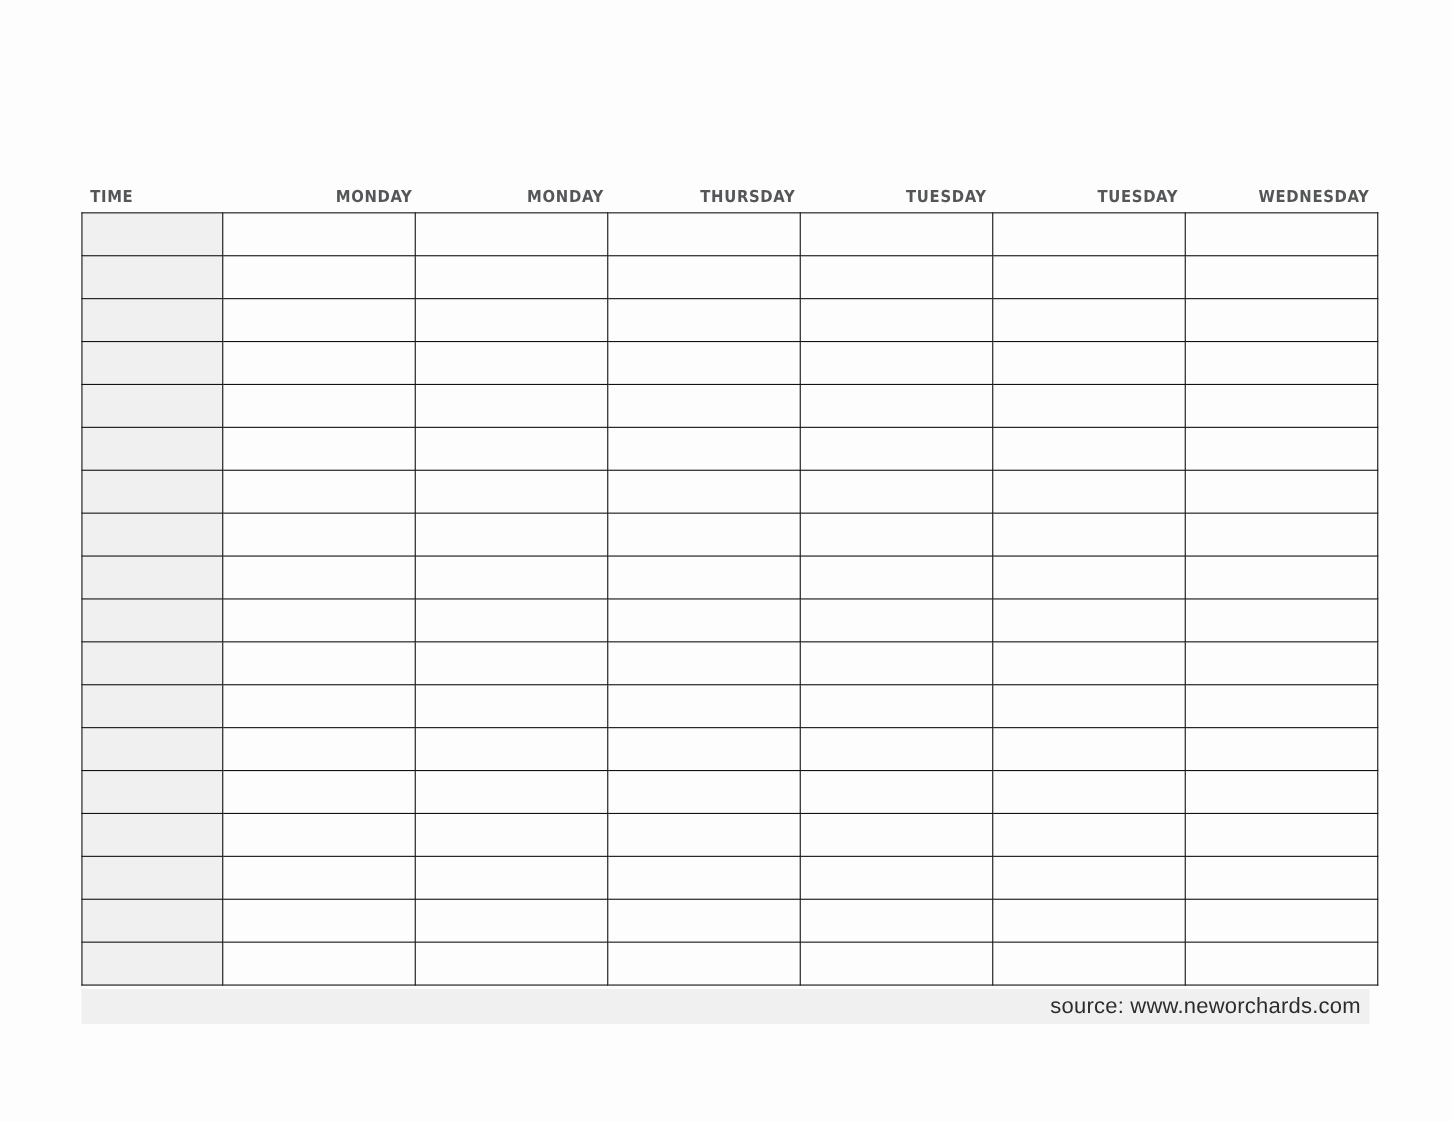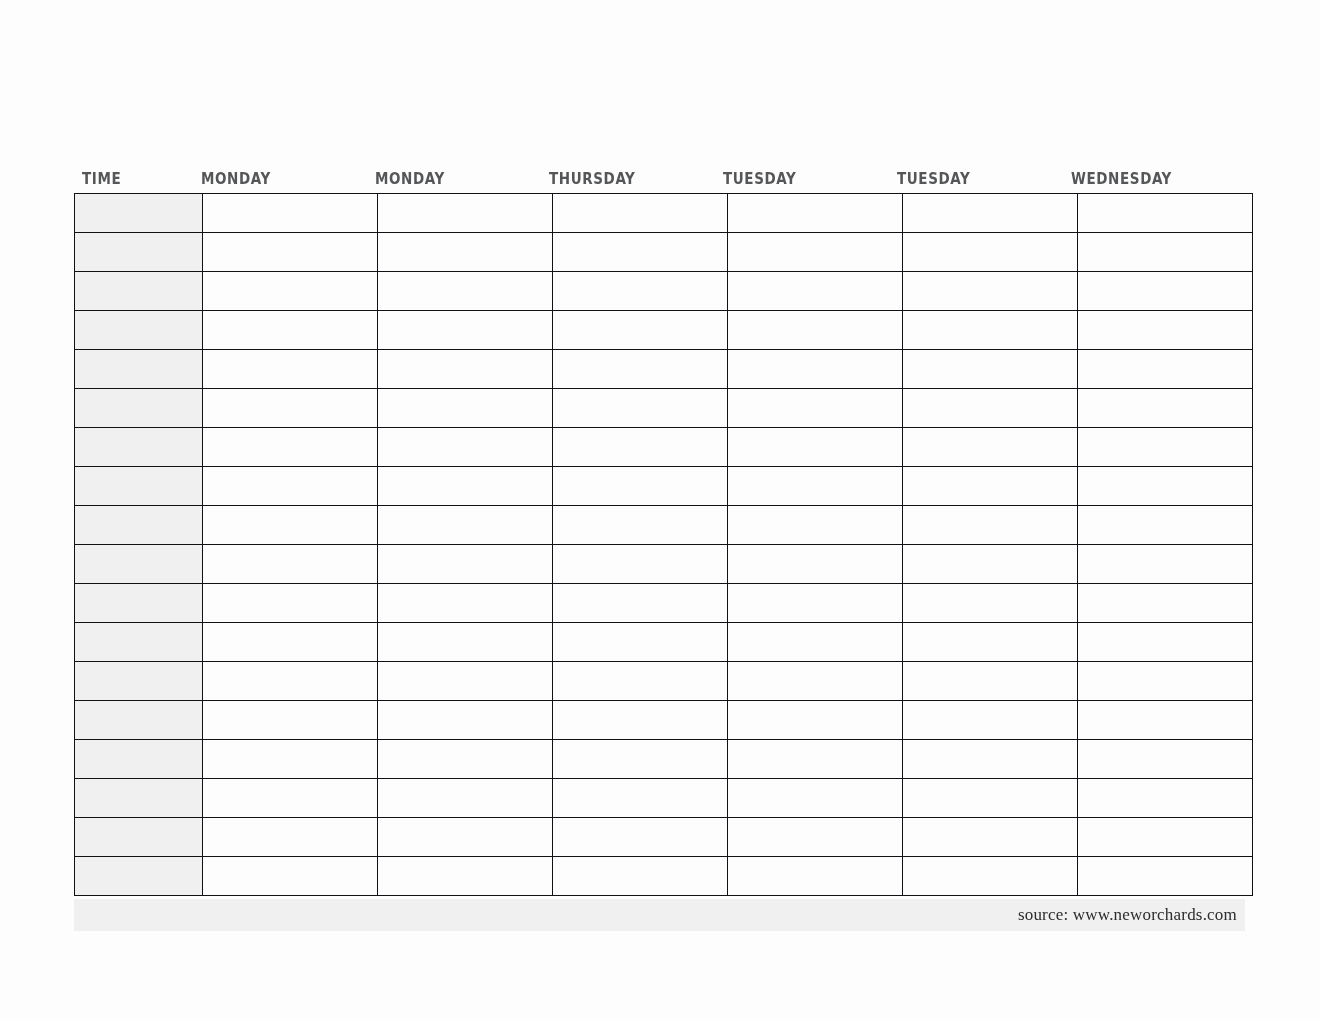--- a/index.html
+++ b/index.html
@@ -57,21 +57,21 @@
     align-items: flex-end;
     height: 30px;
   }
   .col-head {
     font-family: "DejaVu Sans Condensed", "Liberation Sans Narrow", "Liberation Sans", sans-serif;
     font-stretch: condensed;
     font-weight: bold;
     font-size: 15px;
     letter-spacing: 0.6px;
     color: #555658;
-    text-align: left;
+    text-align: right;
     box-sizing: border-box;
     white-space: nowrap;
   }
   .col-head.time-head {
     width: 127px;
     text-align: left;
     padding-left: 8px;
   }
   .col-head.day-head {
     width: 174px;
@@ -108,23 +108,23 @@
     width: 1171px;
     height: 32px;
     background: #f0f0f0;
     display: flex;
     align-items: center;
     justify-content: flex-end;
     box-sizing: border-box;
     padding-right: 8px;
   }
   .source-text {
-    font-family: Liberation Serif, serif;
+    font-family: Liberation Sans, sans-serif;
     font-stretch: condensed;
-    font-size: 17px;
+    font-size: 20px;
     color: #2b2c2e;
     letter-spacing: 0.2px;
     white-space: nowrap;
   }
 </style>
 </head>
 <body>
 
 <div class="page">
 

